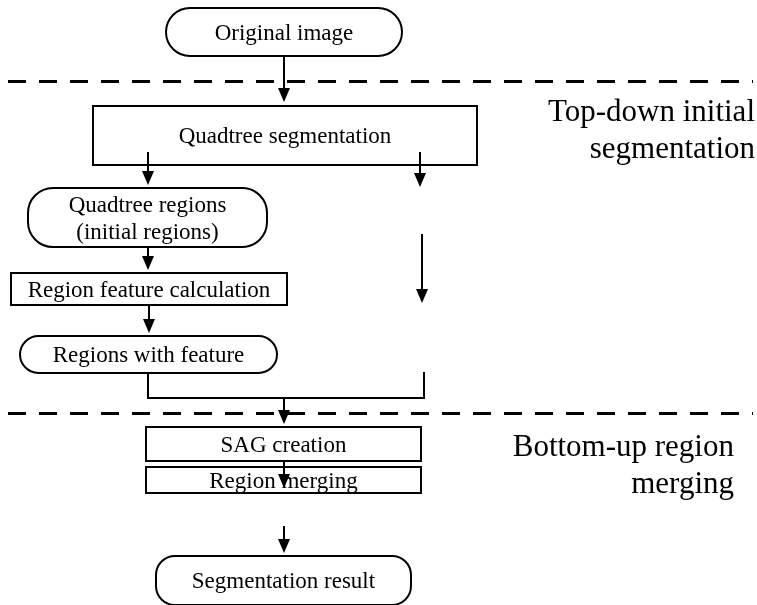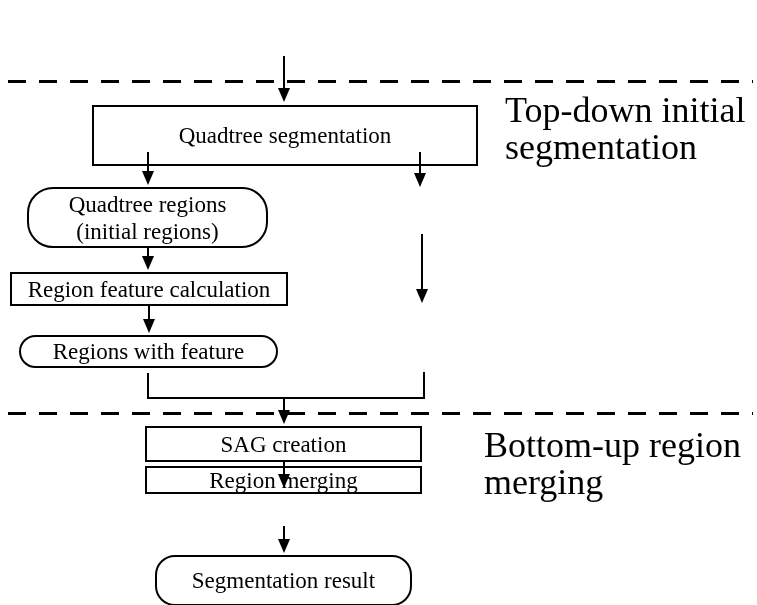--- a/index.html
+++ b/index.html
@@ -37,59 +37,62 @@
   .hline { position: absolute; height: 2px; background: #000000; }
   .ahead {
     position: absolute;
     width: 0; height: 0;
     border-left: 6px solid transparent;
     border-right: 6px solid transparent;
     border-top: 14px solid #000000;
   }
   .section-label {
     position: absolute;
-    font-size: 36px;
+    font-size: 31px;
     line-height: 37px;
-    text-align: left;
+    text-align: right;
     white-space: nowrap;
   }
 </style>
 </head>
 <body>
 
 <div class="canvas">
 
   <div class="dashed" style="top:80px"></div>
   <div class="dashed" style="top:412px"></div>
 
   <div class="section-label" style="left:505px; top:92px; width:250px">
     <div>Top-down initial</div>
     <div>segmentation</div>
   </div>
   <div class="section-label" style="left:484px; top:427px; width:250px">
     <div>Bottom-up region</div>
     <div>merging</div>
   </div>
 
+  <div class="node" style="left:165px; top:7px; width:238px; height:50px; border-radius:25px">
+    <span>Original image</span>
+  </div>
 
   <div class="node" style="left:92px; top:105px; width:386px; height:61px">
     <span>Quadtree segmentation</span>
   </div>
 
   <div class="node" style="left:27px; top:187px; width:241px; height:61px; border-radius:26px">
     <span>Quadtree regions</span>
     <span>(initial regions)</span>
   </div>
 
 
   <div class="node" style="left:10px; top:272px; width:278px; height:34px">
     <span>Region feature calculation</span>
   </div>
 
-  <div class="node" style="left:19px; top:335px; width:259px; height:33px; border-radius:20px">
+  <div class="node" style="left:19px; top:335px; width:259px; height:39px; border-radius:20px">
     <span>Regions with feature</span>
   </div>
 
 
   <div class="node" style="left:145px; top:426px; width:277px; height:36px">
     <span>SAG creation</span>
   </div>
 
   <div class="node" style="left:145px; top:466px; width:277px; height:28px">
     <span>Region merging</span>

